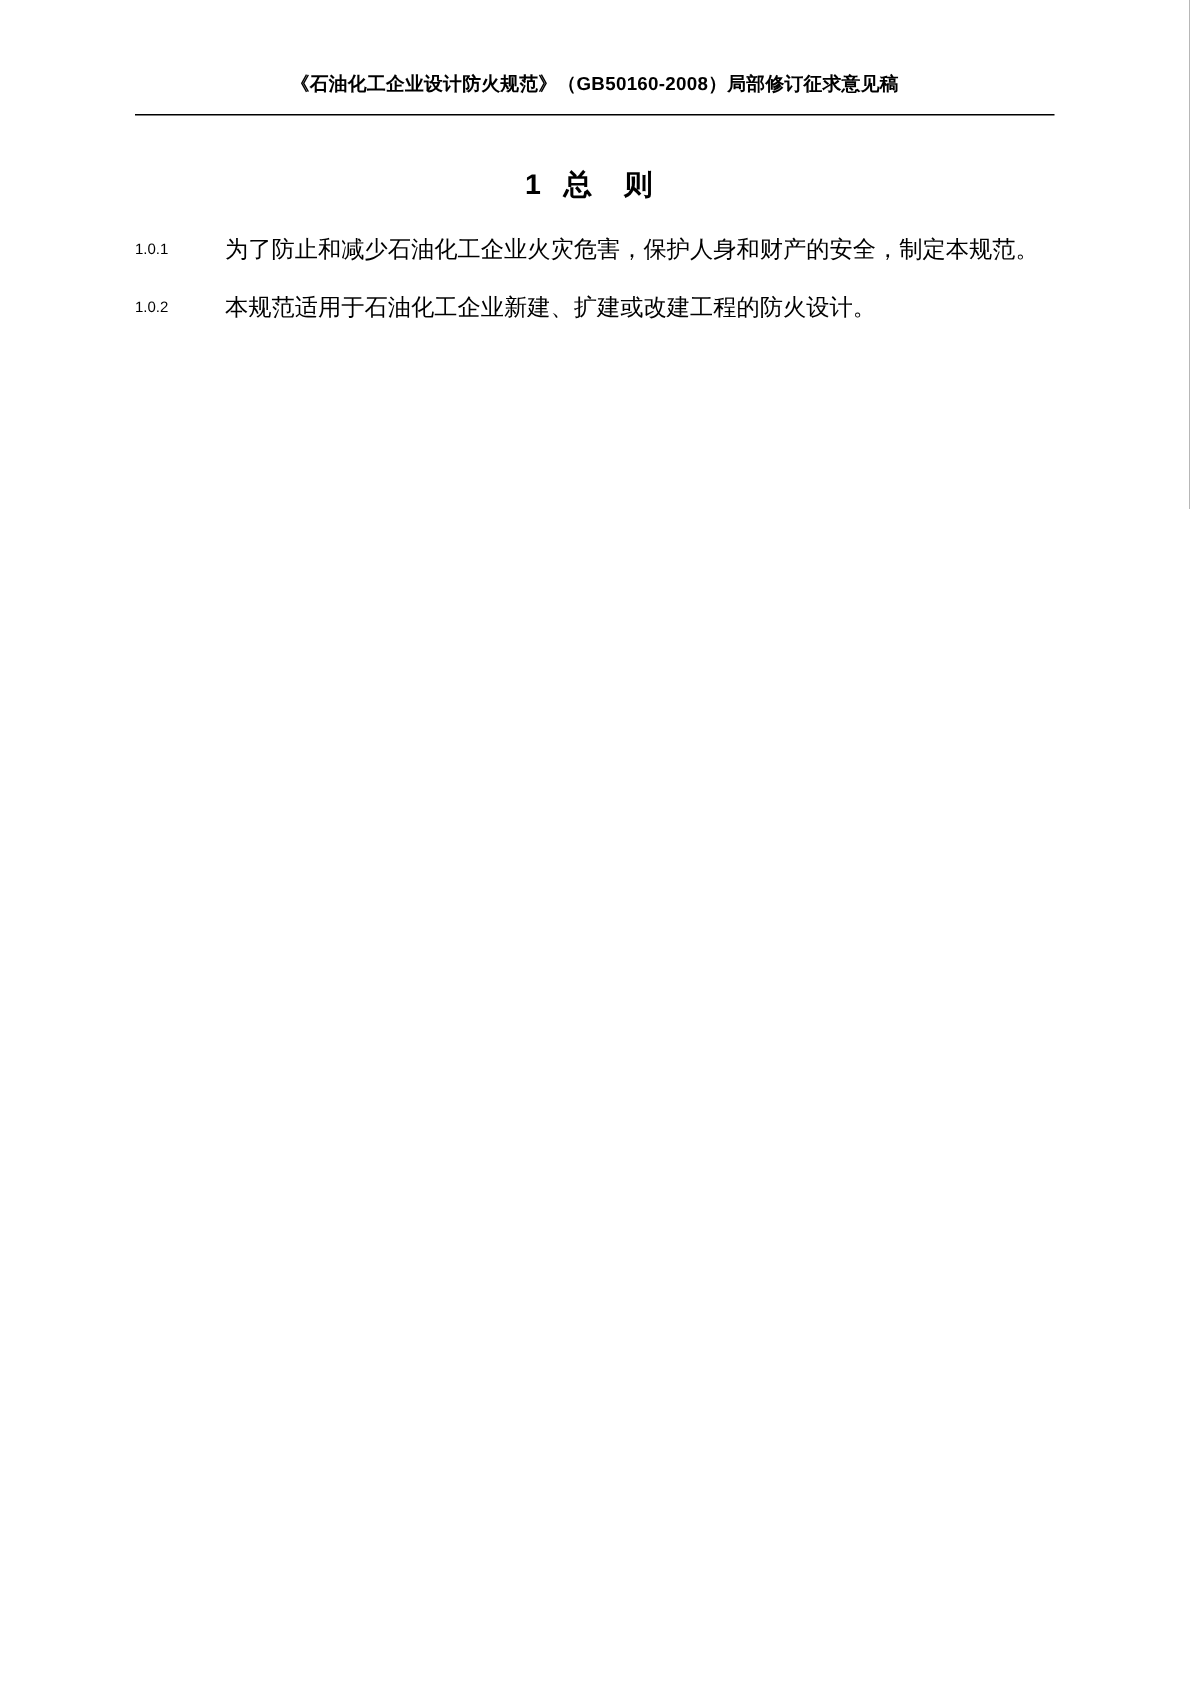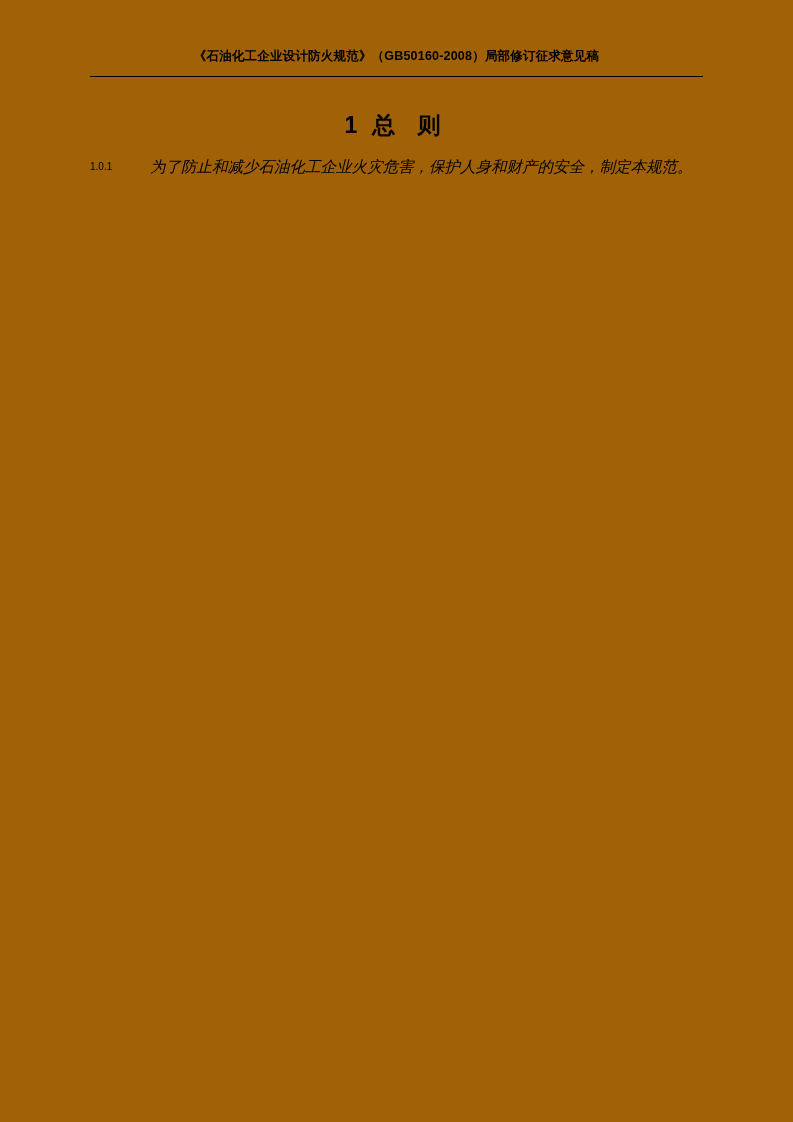--- a/index.html
+++ b/index.html
@@ -7,21 +7,21 @@
     padding: 0;
     background: #808080;
   }
   body {
     font-family: "Liberation Serif", serif;
   }
   .page {
     position: relative;
     width: 793px;
     height: 1122px;
-    background: #a16207;
+    background: #ffffff;
     margin: 0 auto;
     overflow: hidden;
     box-sizing: border-box;
   }
   .page-inner {
     position: absolute;
     left: 90px;
     top: 0;
     width: 613px;
     height: 1122px;
@@ -49,21 +49,21 @@
     background: #000;
   }
   
   .chapter-title {
     position: absolute;
     top: 110px;
     left: 0;
     width: 613px;
     text-align: center;
     font-family: "Liberation Sans", sans-serif;
-    font-size: 23px;
+    font-size: 19px;
     font-weight: bold;
     color: #000;
     letter-spacing: 1px;
   }
   .chapter-title .num {
     margin-right: 14px;
   }
   .chapter-title .txt {
     letter-spacing: 8px;
   }
@@ -87,21 +87,20 @@
     position: absolute;
     left: 0;
     top: 0;
     font-family: "Liberation Sans", sans-serif;
     font-weight: normal;
     font-size: 10px;
     line-height: 29px;
   }
   .clause-text {
     display: block;
-    font-style: italic;
   }
   
   .footer {
     position: absolute;
     bottom: 62px;
     left: 0;
     width: 613px;
     text-align: center;
     font-size: 14.5px;
     color: #000;
@@ -131,19 +130,23 @@
       <span class="num">1</span><span class="txt">总  则</span>
     </div>
 
     <div class="clauses">
 
       <div class="clause">
         <span class="clause-num">1.0.1</span>
         <span class="clause-text">为了防止和减少石油化工企业火灾危害，保护人身和财产的安全，制定本规范。</span>
       </div>
 
+      <div class="clause">
+        <span class="clause-num">1.0.2</span>
+        <span class="clause-text">本规范适用于石油化工企业新建、扩建或改建工程的防火设计。</span>
+      </div>
 
 
     </div>
 
 
   </div>
 </div>
 
 </body></html>

